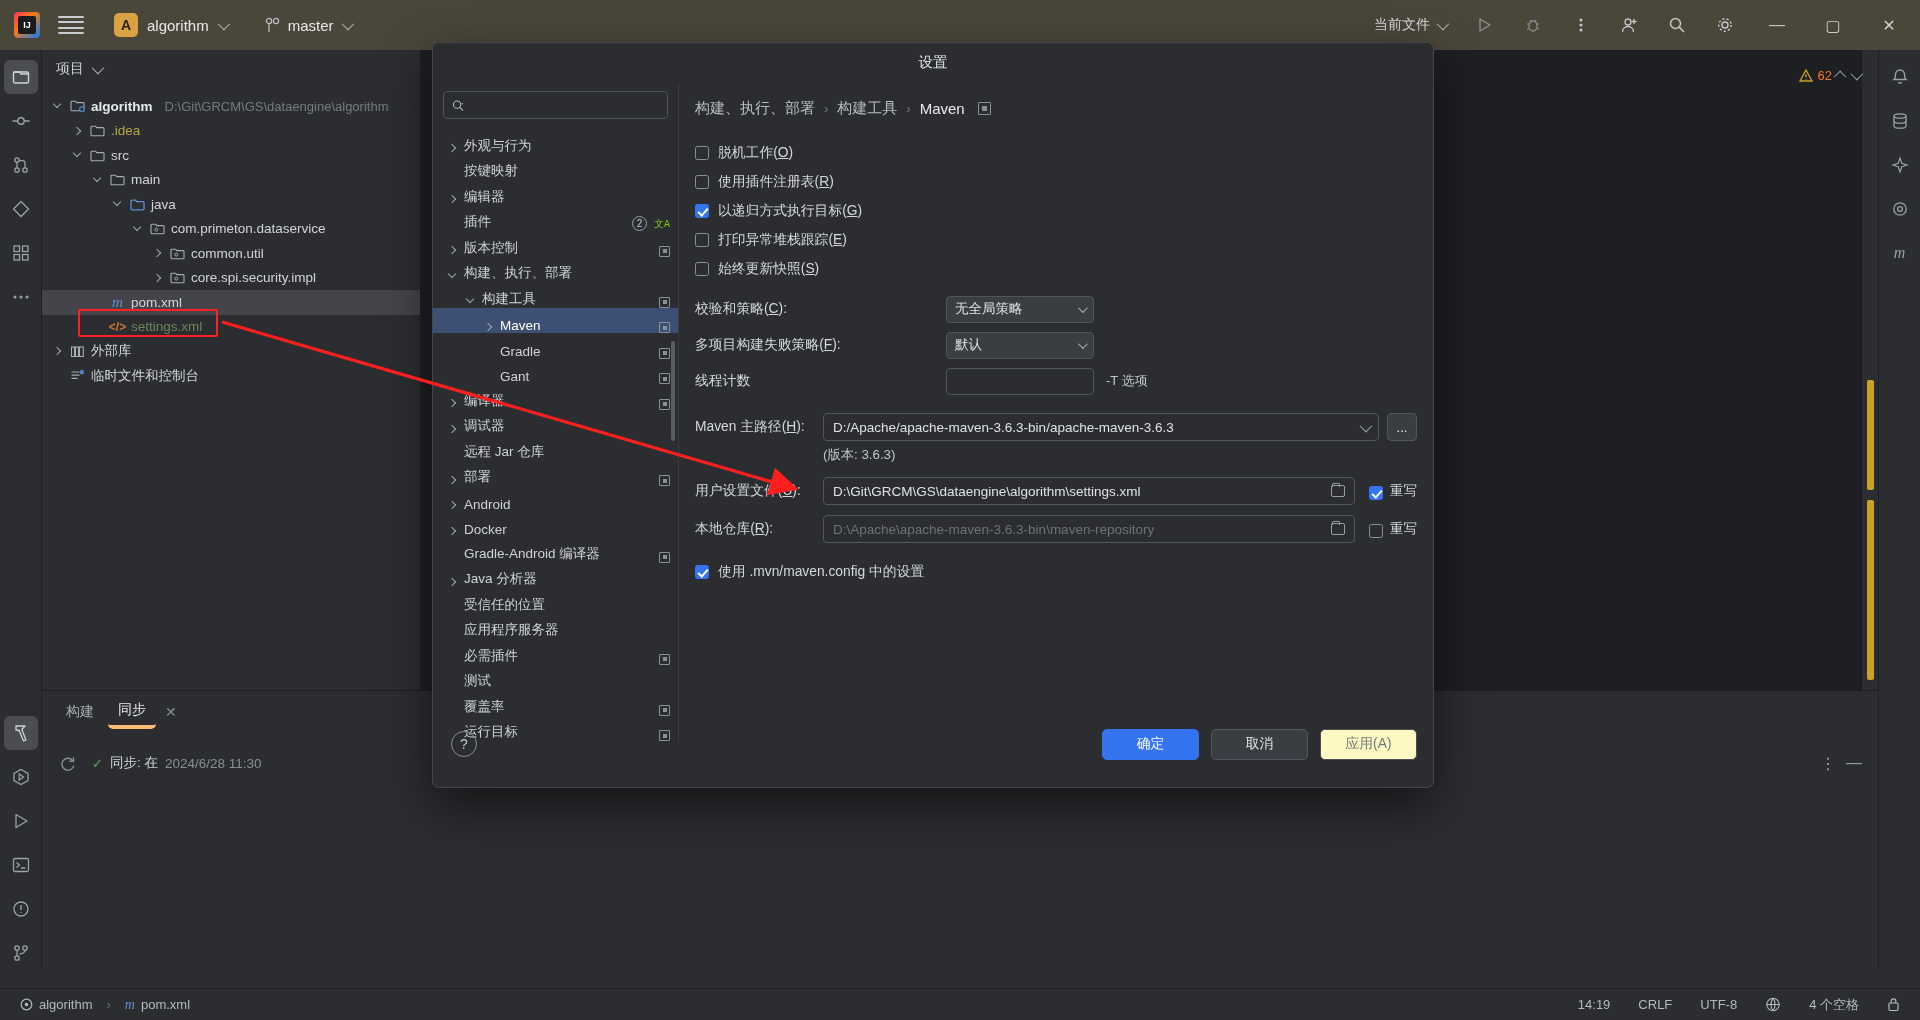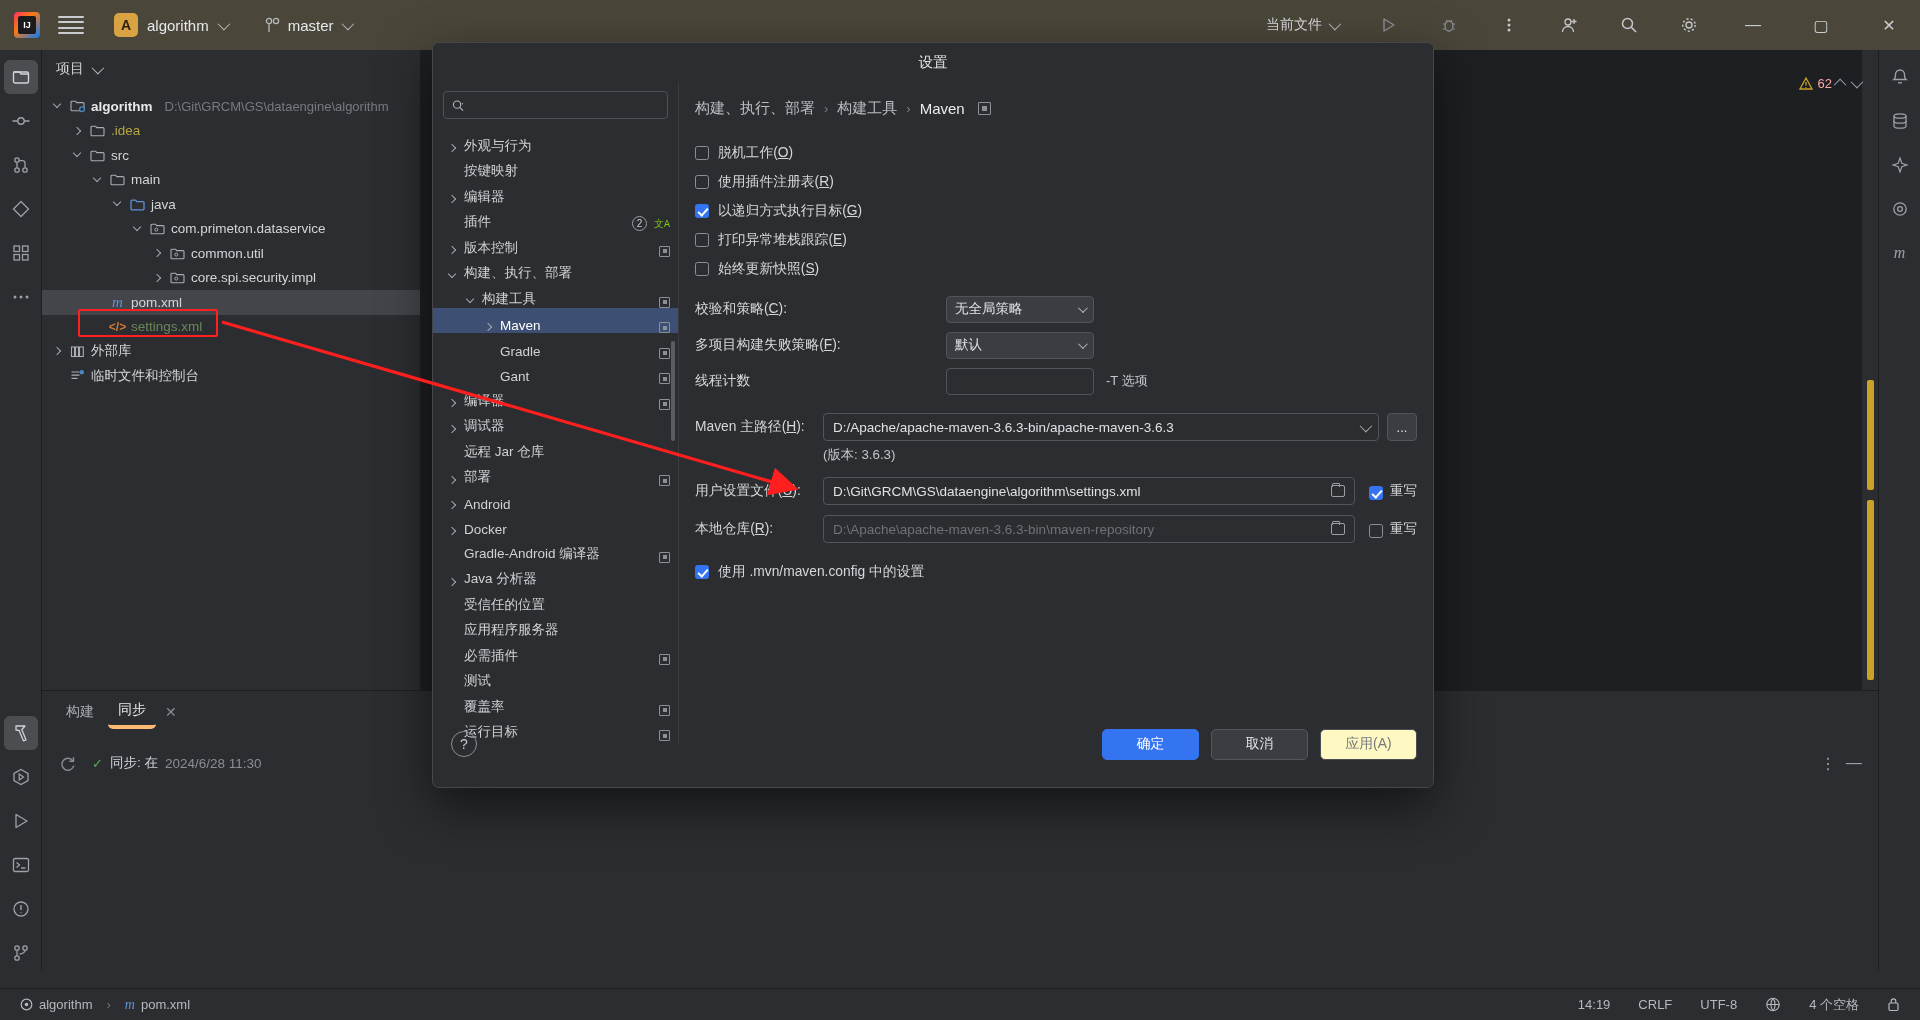--- a/index.html
+++ b/index.html
@@ -38,21 +38,21 @@
   }
   .proj-badge {
     width:24px;height:24px;border-radius:5px;background:#d9a343;color:#2b2416;
     font-size:14px; font-weight:bold; display:flex;align-items:center;justify-content:center;
   }
   .tb-text { font-size:15px; color:#e6e8ec; }
   .chev { width:9px;height:9px;border-right:1.6px solid #b6b9be;border-bottom:1.6px solid #b6b9be;
           transform:rotate(45deg) translateY(-2px); display:inline-block; }
   .branch-chip{ display:flex; align-items:center; gap:8px; padding:4px 8px; margin-left:22px;
                 border-radius:5px; cursor:pointer;}
-  .tb-right{ margin-left:auto; display:flex; align-items:center; gap:22px; padding-right:8px; }
+  .tb-right{ margin-left:auto; display:flex; align-items:center; gap:10px; padding-right:8px; }
   .tbtn{ width:38px;height:38px;display:flex;align-items:center;justify-content:center;
          border-radius:6px;cursor:pointer; color:#b9bcc2;}
   .wbtn{ width:46px;height:50px;display:flex;align-items:center;justify-content:center;
          cursor:pointer;color:#c9ccd1;font-size:16px;}
   .run-chip{display:flex;align-items:center;gap:7px;padding:5px 10px;border-radius:5px;
             cursor:pointer;font-size:14px;color:#d8dade;}
 
   
   .rail-left{ position:absolute;left:0;top:50px;width:42px;height:920px;background:#2b2d30;
               border-right:1px solid #1e1f22; display:flex;flex-direction:column;align-items:center;}
@@ -84,22 +84,22 @@
   .tlabel.bold{ font-weight:bold; color:#e6e8ec;}
   .tpath{ color:#767a80; font-size:13px; margin-left:7px;}
   .mIcon{ color:#5f90d8; font-style:italic; font-size:15px; font-family:"Liberation Serif",serif;}
   .xIcon{ color:#cc7832; font-size:12px; font-weight:bold;}
 
   .redbox{ position:absolute; border:2.5px solid #ff2020; border-radius:2px; pointer-events:none;}
 
   
   .editor-bg{ position:absolute;left:420px;top:50px;width:1458px;height:640px;background:#1e1f22;}
   .right-strip{ position:absolute; right:42px; top:50px; width:16px; height:640px; background:#2b2d30;}
-  .warn-chip{ position:absolute; right:60px; top:76px; display:flex; align-items:center; gap:5px;
-              font-size:13px; color:#fca5a5;}
+  .warn-chip{ position:absolute; right:60px; top:68px; display:flex; align-items:center; gap:5px;
+              font-size:13px; color:#f97316;}
   .scroll-mark{ position:absolute; right:46px; width:7px; background:#c9a227; border-radius:2px;}
 
   
   .bottom-tw{ position:absolute;left:42px;top:690px;width:1836px;height:108px;background:#2b2d30;
               border-top:1px solid #1e1f22;}
   .bt-tabs{ height:42px; display:flex; align-items:center; padding-left:14px; gap:4px;}
   .bt-tab{ font-size:14px;color:#a9acb2;padding:6px 10px;border-radius:5px;cursor:pointer;}
   .bt-tab.active{ color:#e6e8ec; border-bottom:4px solid #fdba74;}
   .bt-close{ font-size:14px;color:#8a8d93;cursor:pointer;padding:0 5px;}
   .bt-body{ display:flex; align-items:center; padding-left:14px; gap:14px; height:60px;}

